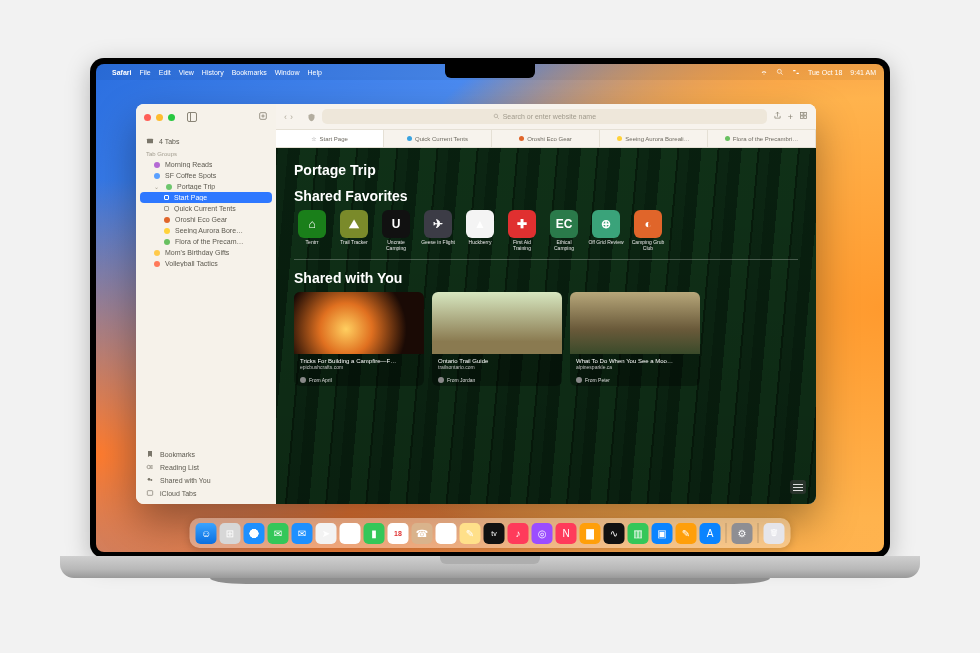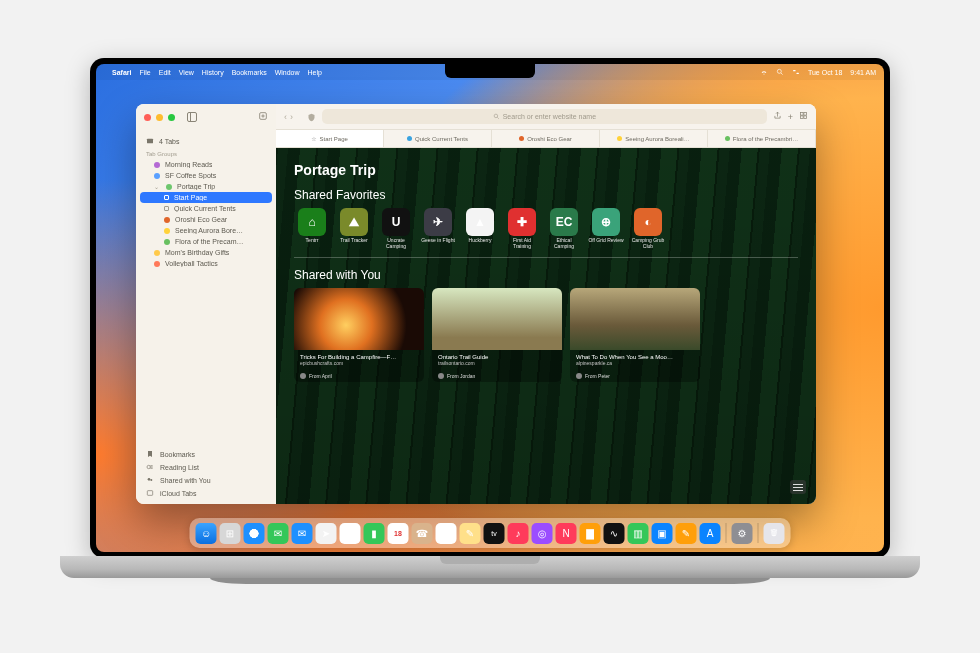--- a/index.html
+++ b/index.html
@@ -111,21 +111,21 @@
 
   
   .content {
     grid-column: 2; grid-row: 3; position: relative; color: #fff; overflow: hidden;
     background:
       linear-gradient(rgba(0,0,0,0.35), rgba(0,0,0,0.45)),
       repeating-linear-gradient(95deg, #0b2a12 0 2px, #123a1d 2px 12px, #0d3017 12px 24px, #184a24 24px 40px);
   }
   .content-inner { padding: 14px 18px; }
   .page-title { font-size: 14px; font-weight: 600; margin-bottom: 10px; }
-  .sec-title { font-size: 12px; font-weight: 400; margin-bottom: 6px; }
+  .sec-title { font-size: 14px; font-weight: 700; margin-bottom: 6px; }
   .favs { display: flex; gap: 6px; margin-bottom: 8px; }
   .fav { width: 36px; text-align: center; }
   .fav .tile { width: 28px; height: 28px; border-radius: 6px; margin: 0 auto 2px; display: flex; align-items: center; justify-content: center; font-weight: 700; font-size: 12px; color: #fff;}
   .fav .fl { font-size: 5px; line-height: 1.1; color: #e7e7e7; }
   .divider { border: 0; border-top: 1px solid rgba(255,255,255,0.25); margin: 6px 0 10px; }
   .shared { display: flex; gap: 8px; }
   .card { width: 130px; border-radius: 6px; overflow: hidden; background: rgba(0,0,0,0.3);}
   .card .img { height: 62px; }
   .card .meta { padding: 4px 6px; }
   .card .t { font-size: 6px; font-weight: 500; white-space: nowrap; overflow: hidden; text-overflow: ellipsis;}

